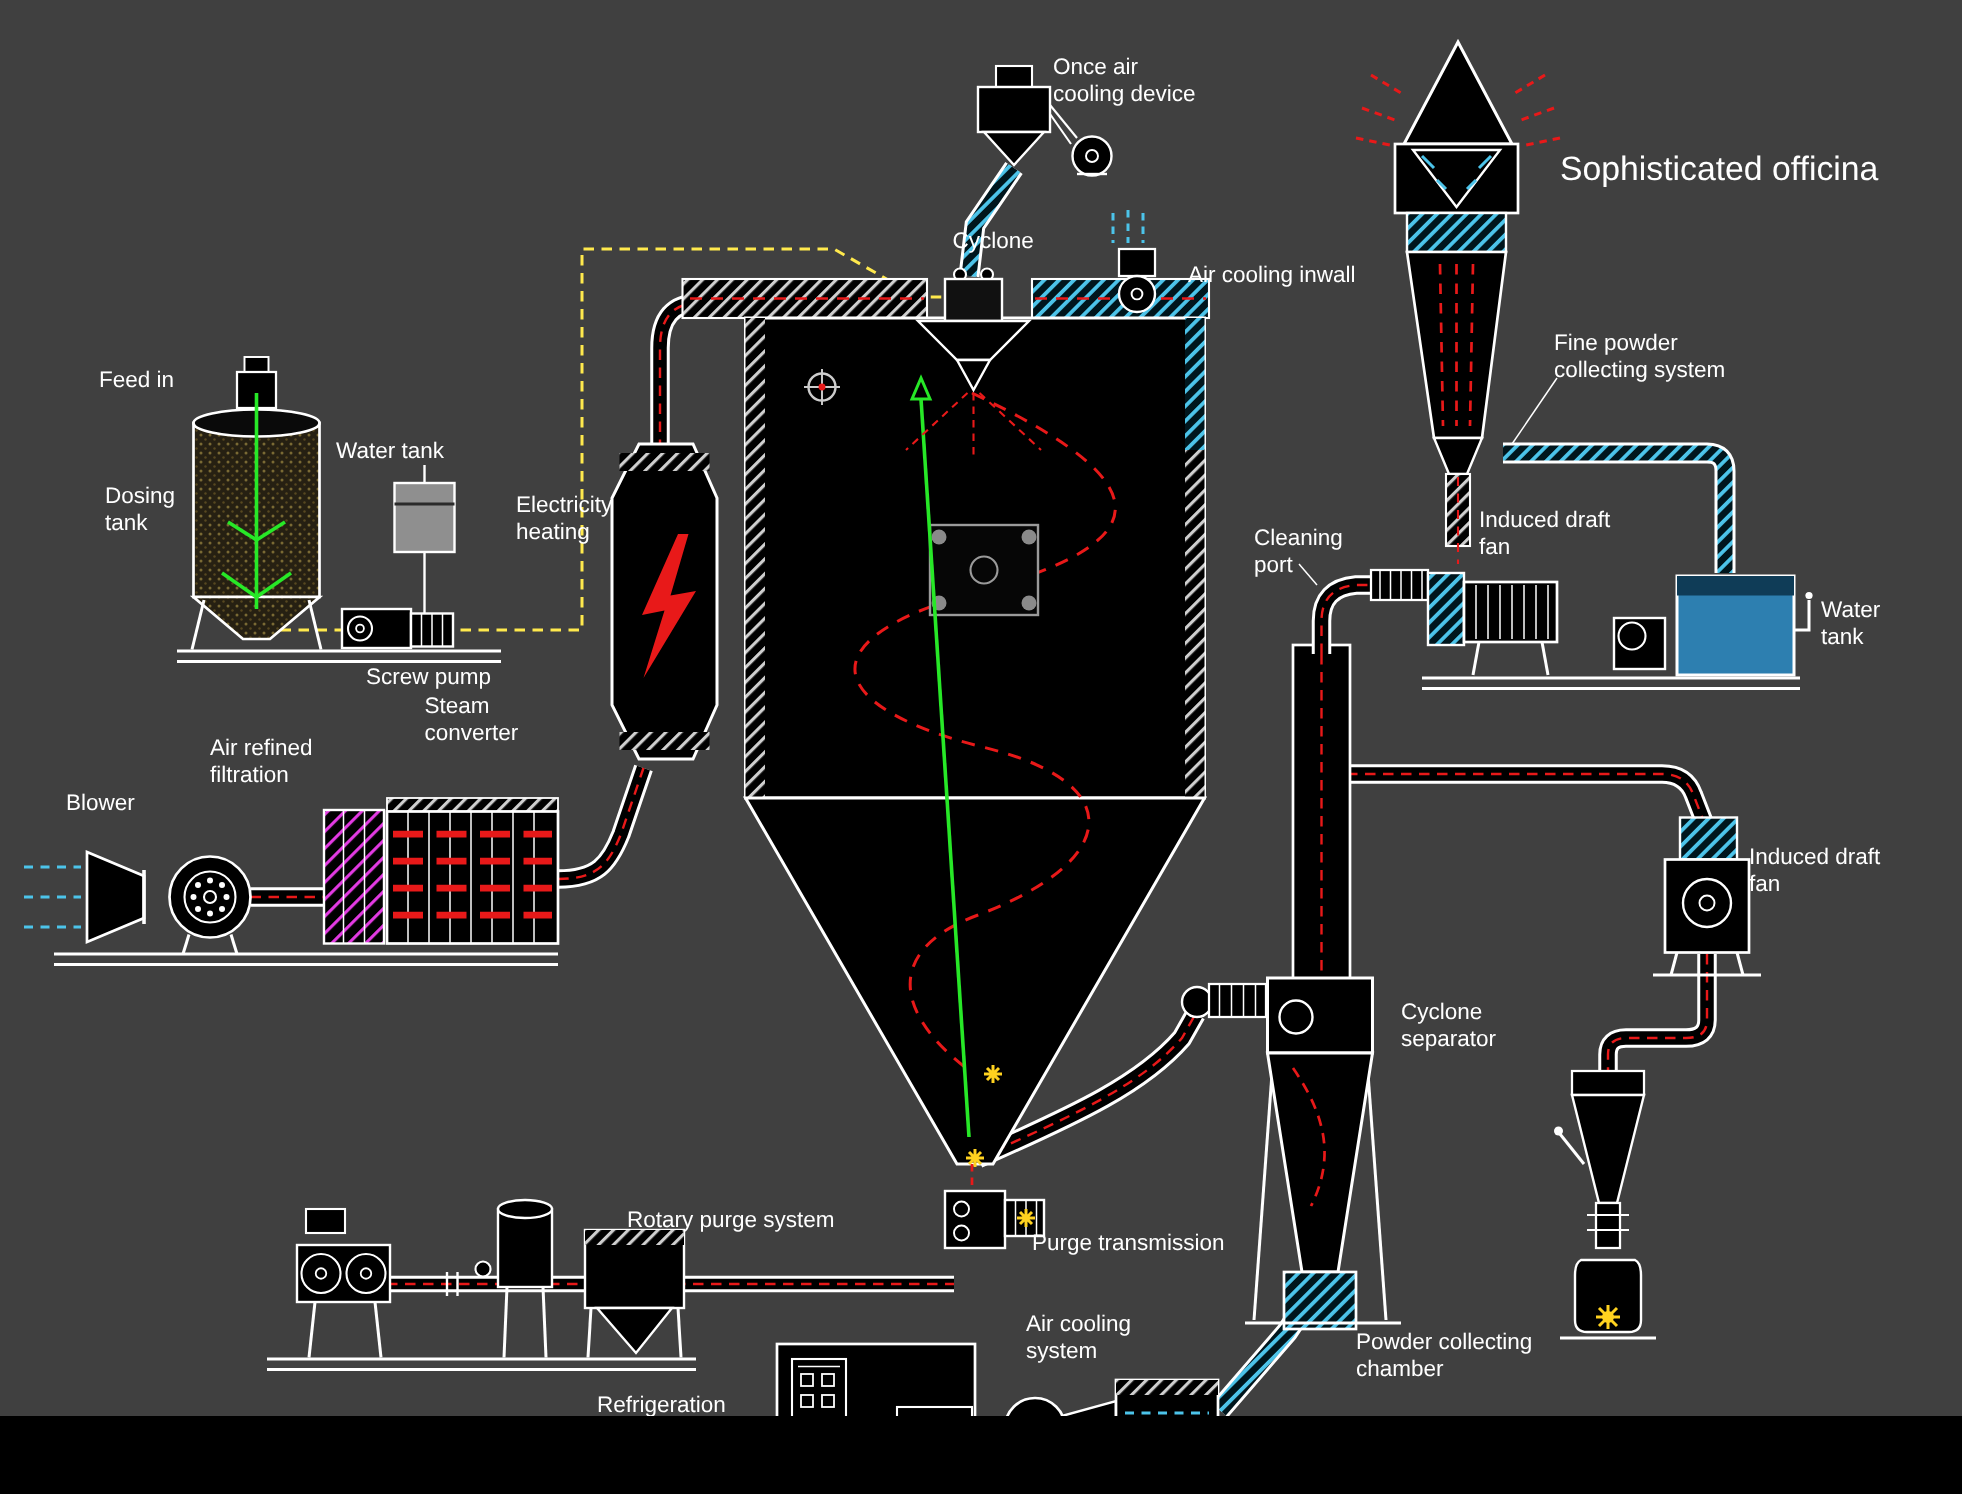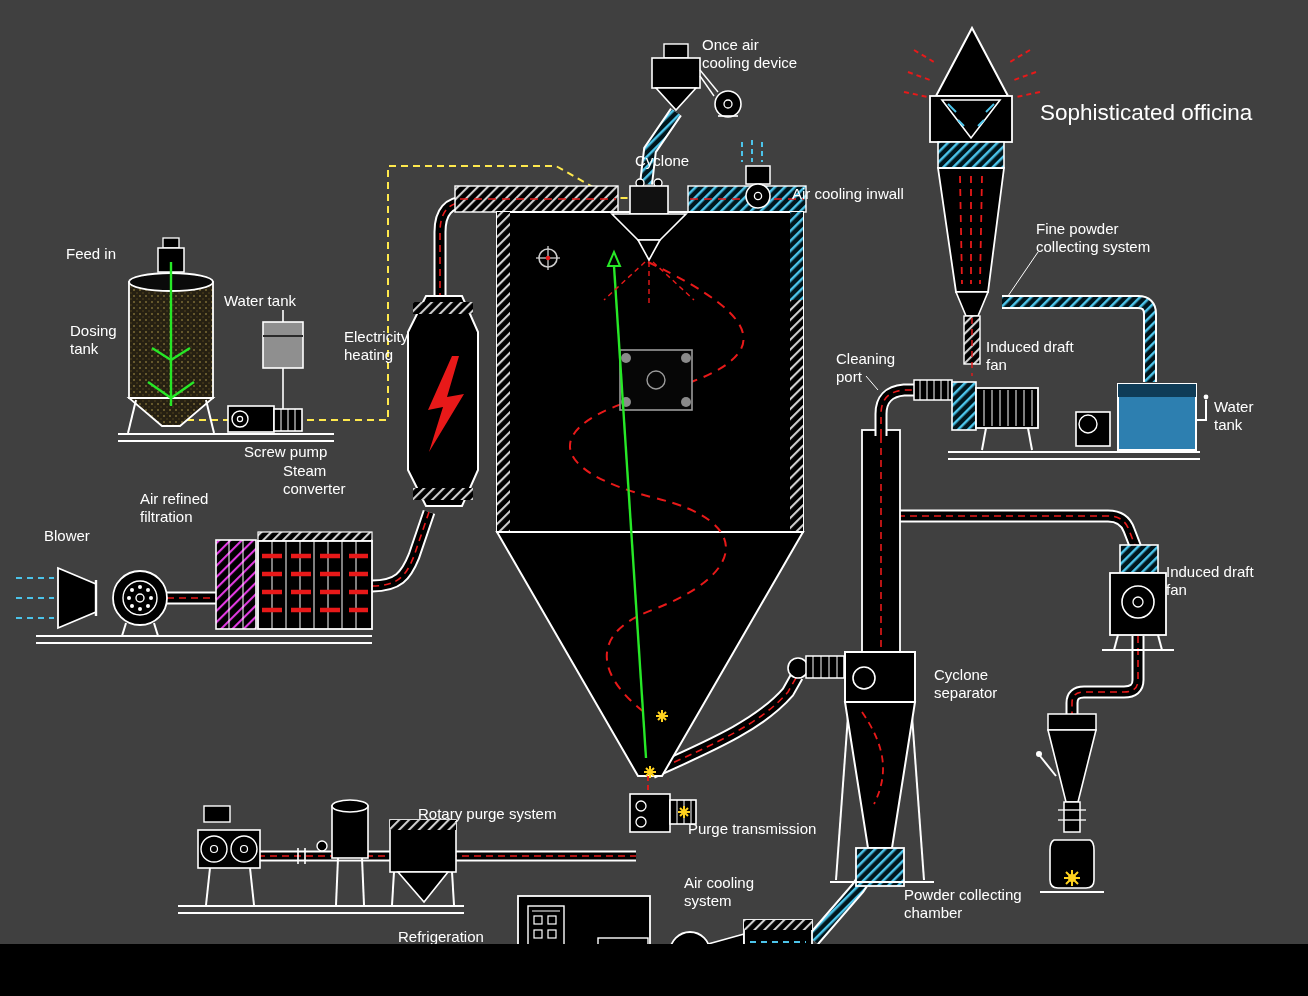--- a/index.html
+++ b/index.html
@@ -445,21 +445,21 @@
 
   <g stroke="#fff" stroke-width="1">
     <line x1="866" y1="376" x2="878" y2="390"></line>
     <line x1="1038" y1="252" x2="1008" y2="296"></line>
   </g>
 </svg>
 
 <div class="lbl" style="left:702px;top:36px">Once air
 cooling device</div>
 <div class="lbl" style="left:635px;top:152px">Cyclone</div>
-<div class="lbl" style="left:792px;top:185px">Air cooling inwall</div>
+<div class="lbl" style="left:792px;top:175px">Air cooling inwall</div>
 <div class="title" style="left:1040px;top:100px">Sophisticated officina</div>
 <div class="lbl" style="left:66px;top:245px">Feed in</div>
 <div class="lbl" style="left:224px;top:292px">Water tank</div>
 <div class="lbl" style="left:70px;top:322px">Dosing
 tank</div>
 <div class="lbl" style="left:344px;top:328px">Electricity
 heating</div>
 <div class="lbl" style="left:244px;top:443px">Screw pump</div>
 <div class="lbl" style="left:1036px;top:220px">Fine powder
 collecting system</div>

